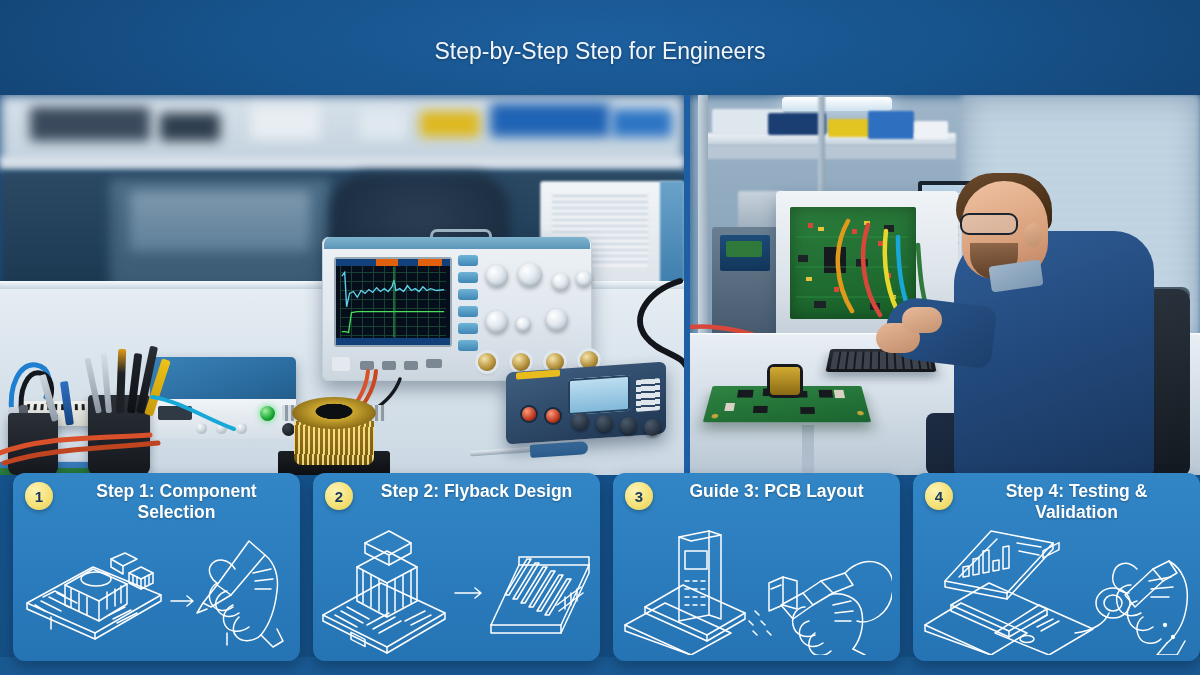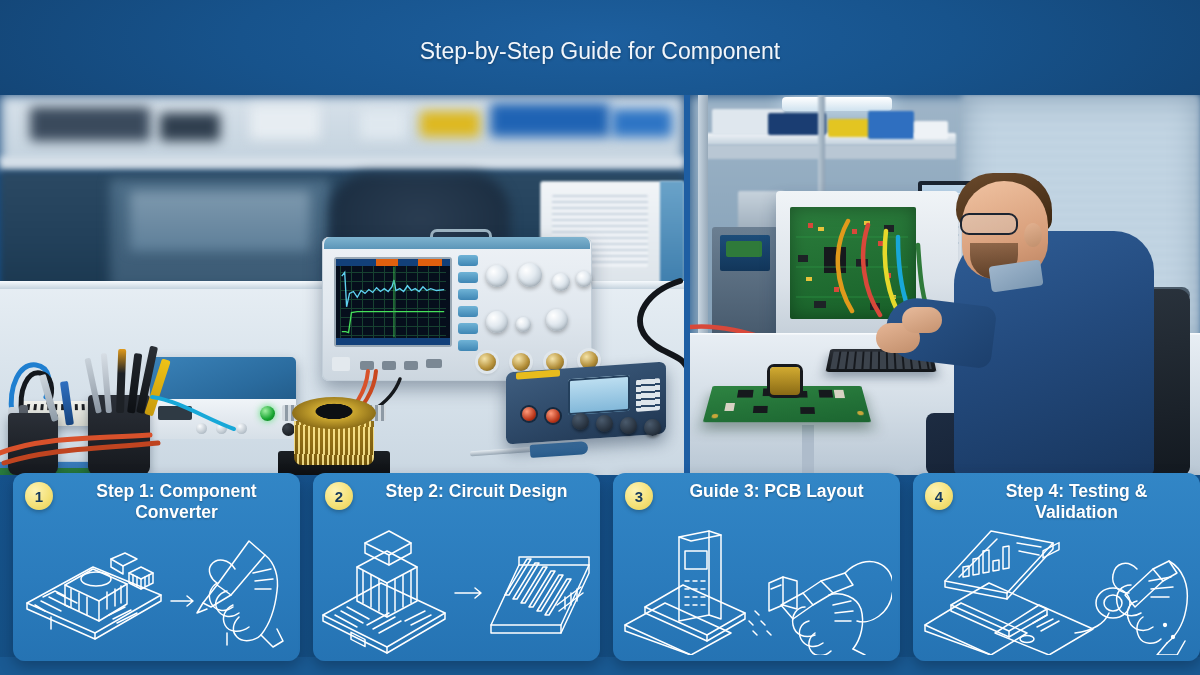--- a/index.html
+++ b/index.html
@@ -595,30 +595,30 @@
       <div class="obj p-hair"></div>
       <div class="obj p-head"></div>
       <div class="obj p-beard"></div>
       <div class="obj p-ear"></div>
       <div class="obj p-glass"></div>
       <div class="obj p-collar"></div>
     </div>
   </div>
 
   <div class="header">
-    <div class="subtitle">Step-by-Step Guide for Component</div>
+    <div class="subtitle">Step-by-Step Step for Engineers</div>
   </div>
 
   <div class="bottomband"></div>
 
   <div class="cards">
 
     <div class="card">
       <div class="badge">1</div>
-      <div class="card-title">Step 1: Component Converter</div>
+      <div class="card-title">Step 1: Component Selection</div>
       <div class="card-art">
         <svg viewBox="0 0 271 126" fill="none" stroke="#ffffff" stroke-width="1.5" stroke-linecap="round" stroke-linejoin="round">
 
           <path d="M6,74 L72,38 L140,66 L74,104 Z"></path>
           <path d="M6,74 L6,80 L74,110 L74,104"></path>
           <path d="M140,66 L140,72 L74,110"></path>
 
           <path d="M44,56 L72,40 L106,55 L78,72 Z"></path>
           <path d="M44,56 L44,76 L78,92 L78,72"></path>
           <path d="M106,55 L106,75 L78,92"></path>
@@ -652,21 +652,21 @@
           <path d="M244,26 C254,34 258,48 256,62 C254,80 248,96 240,106"></path>
           <path d="M240,106 L252,118 L262,112 L256,100"></path>
           <path d="M232,44 L250,40 M234,52 L252,50 M234,60 L250,60"></path>
           <path d="M206,104 L206,116"></path>
         </svg>
       </div>
     </div>
 
     <div class="card">
       <div class="badge">2</div>
-      <div class="card-title">Step 2: Circuit Design</div>
+      <div class="card-title">Step 2: Flyback Design</div>
       <div class="card-art">
         <svg viewBox="0 0 271 126" fill="none" stroke="#ffffff" stroke-width="1.5" stroke-linecap="round" stroke-linejoin="round">
 
           <path d="M2,86 L60,54 L124,84 L66,118 Z"></path>
           <path d="M2,86 L2,92 L66,124 L66,118"></path>
           <path d="M124,84 L124,90 L66,124"></path>
 
           <path d="M36,38 L66,22 L96,38 L66,54 Z"></path>
           <path d="M36,38 L36,72 L66,88 L66,54"></path>
           <path d="M96,38 L96,72 L66,88"></path>

